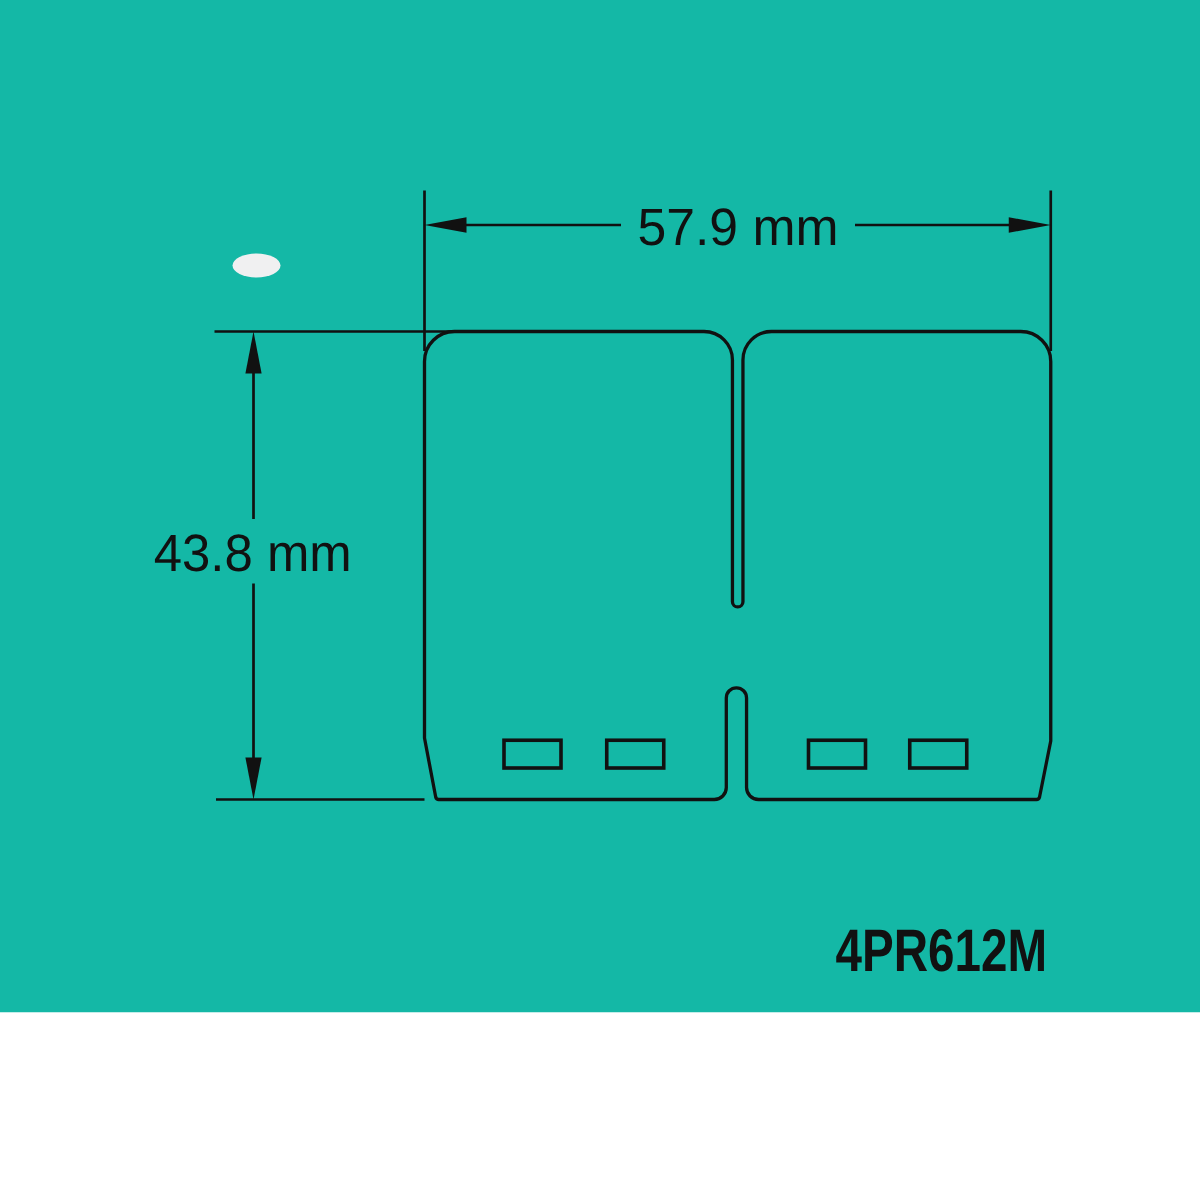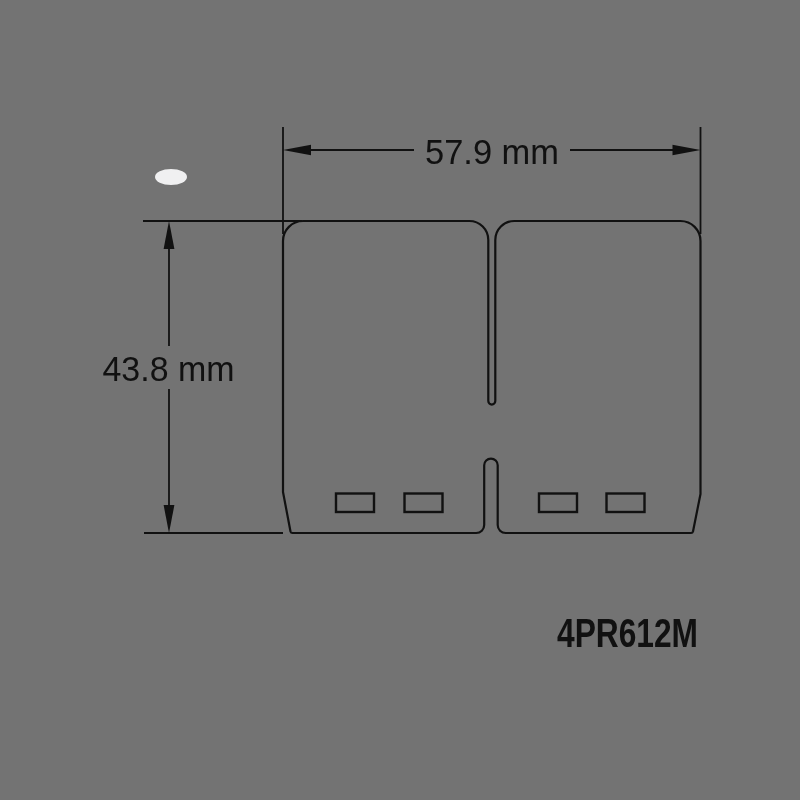--- a/index.html
+++ b/index.html
@@ -1,16 +1,16 @@
 <!DOCTYPE html>
 <html><head>
 <meta charset="utf-8">
 <style>
   html,body{margin:0;padding:0;background:#ffffff;}
-  .canvas{position:relative;width:800px;height:800px;background:#737373;overflow:hidden;}
+  .canvas{position:relative;width:800px;height:675px;background:#14b8a6;overflow:hidden;}
   svg{position:absolute;left:0;top:0;}
   text{font-family:"Liberation Sans",sans-serif;}
 </style>
 </head>
 <body>
 <div class="canvas">
 <svg width="800" height="800" viewBox="0 0 800 800">
 
   <ellipse cx="171" cy="177" rx="16" ry="8" fill="#f0f0f1"></ellipse>
 

